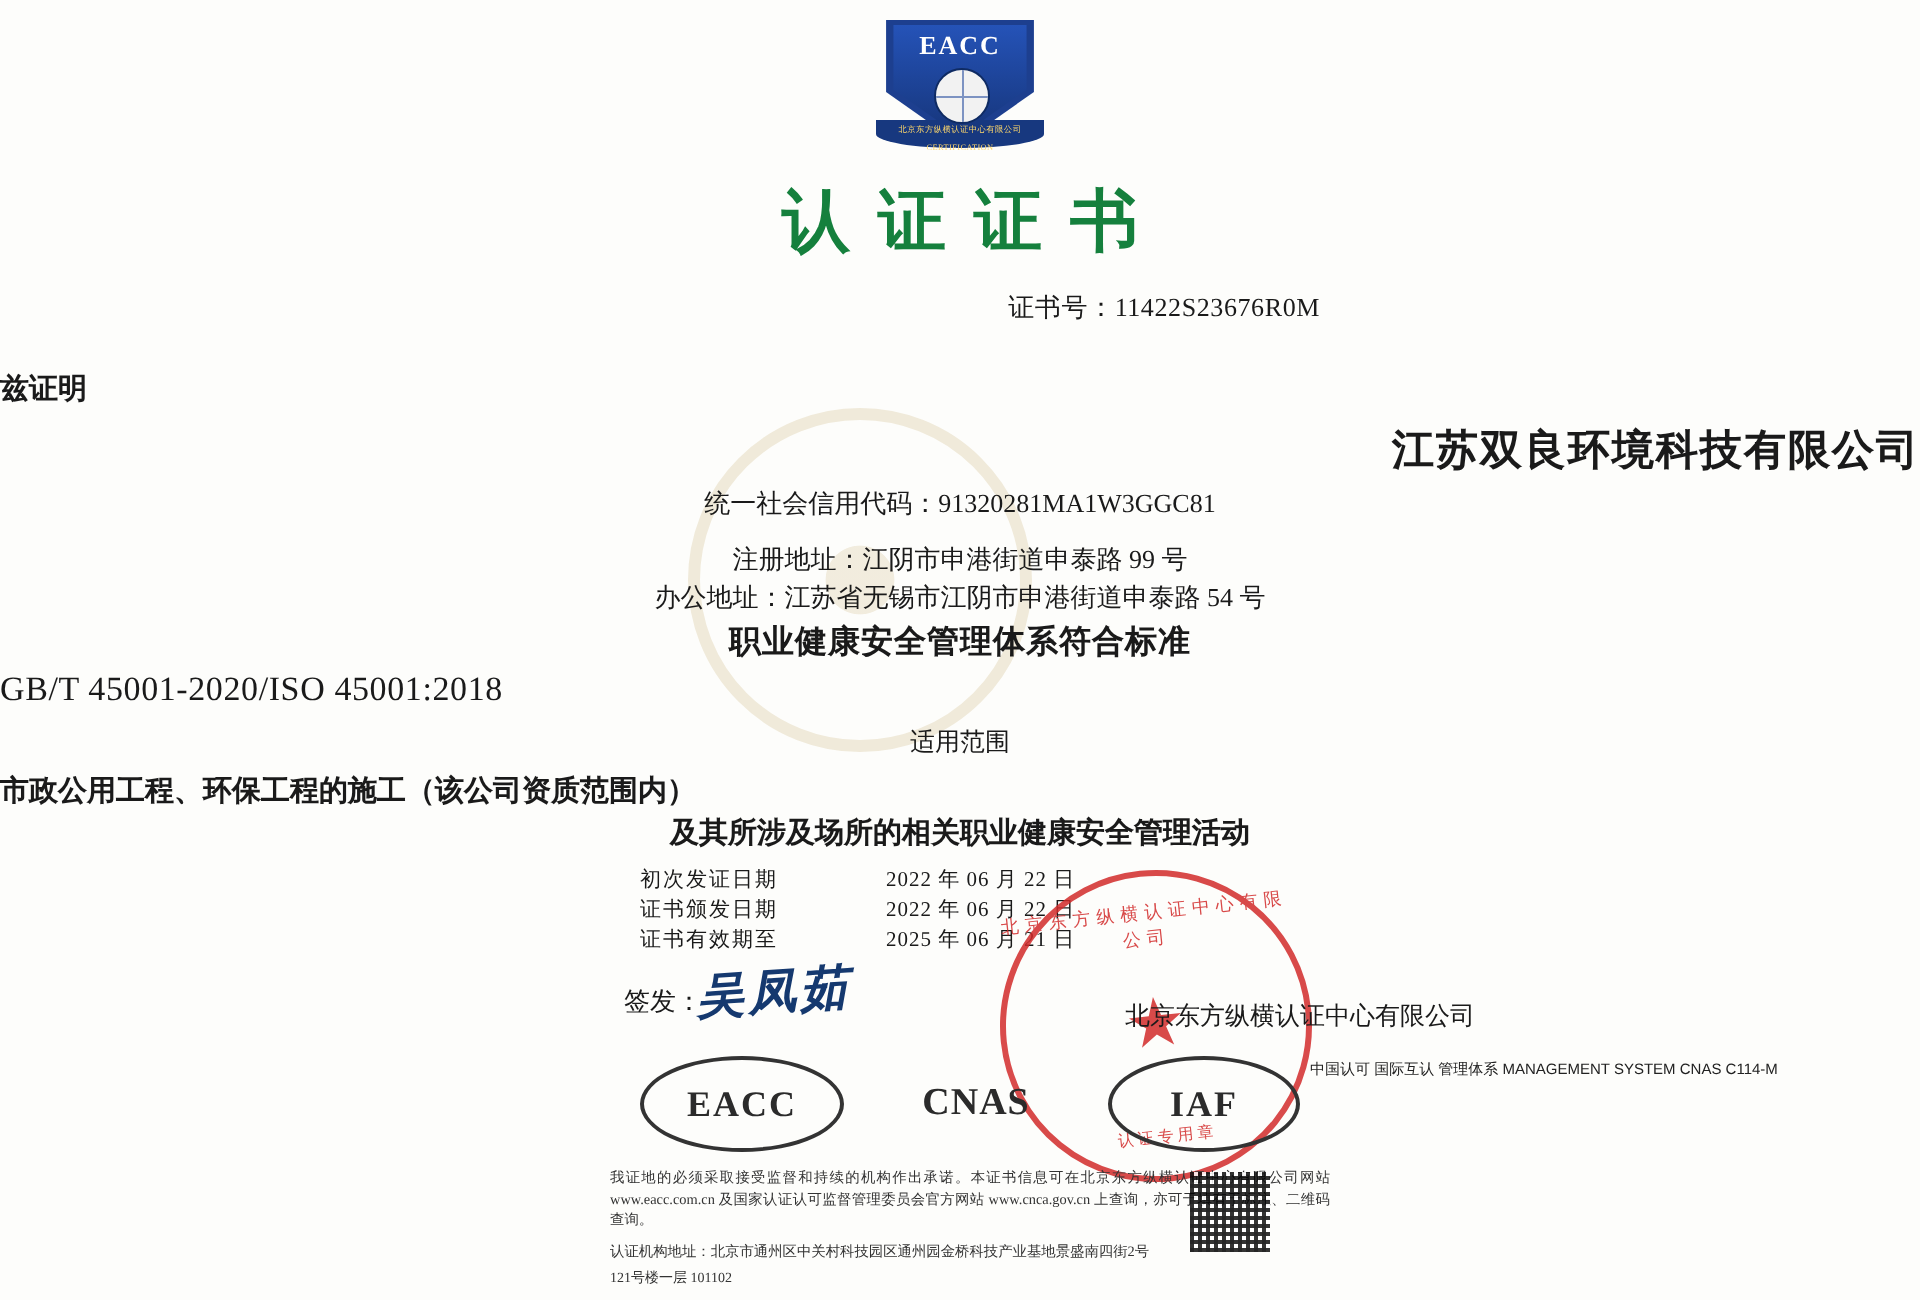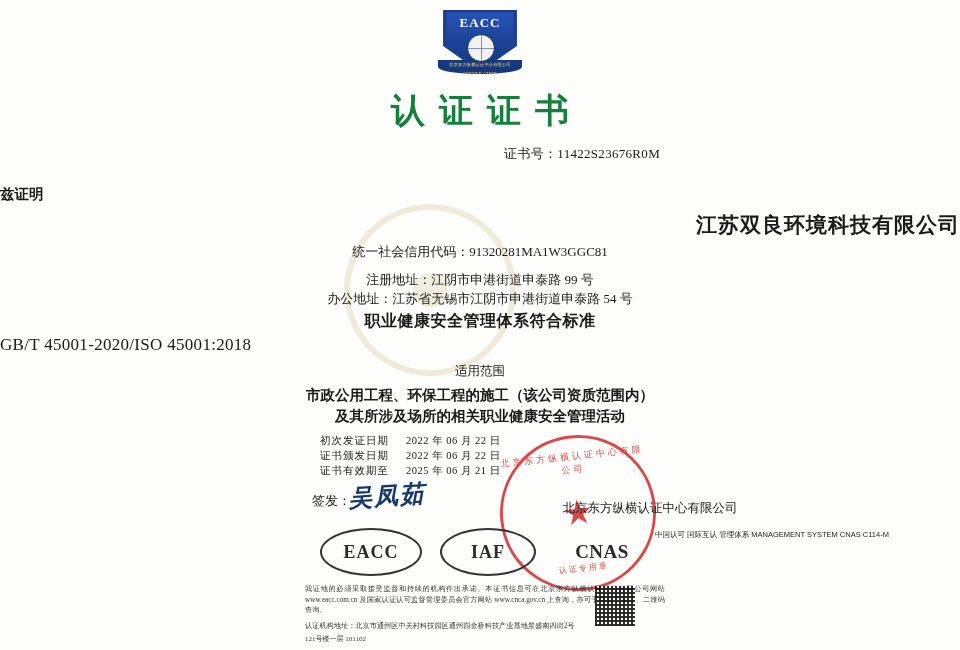--- a/index.html
+++ b/index.html
@@ -129,33 +129,33 @@
   .std-code{
     position:absolute;left:0;right:0;top:335px;
     text-align:left;font-size:17px;letter-spacing:.3px;
   }
   .scope-head{
     position:absolute;left:0;right:0;top:363px;
     text-align:center;font-size:12.5px;
   }
   .scope1{
     position:absolute;left:0;right:0;top:386px;
-    text-align:center;font-size:14.5px;font-weight:bold;
+    text-align:left;font-size:14.5px;font-weight:bold;
   }
   .scope2{
     position:absolute;left:0;right:0;top:407px;
     text-align:center;font-size:14.5px;font-weight:bold;
   }
 
   
   .dates{
     position:absolute;left:320px;top:433px;
     font-size:10.5px;line-height:15px;
   }
-  .dates .row{display:flex;}
+  .dates .row{display:flex;gap:37px;}
   .dates .lab{width:86px;letter-spacing:1px;}
   .dates .val{letter-spacing:.5px;}
 
   .sign-label{
     position:absolute;left:312px;top:492px;
     font-size:13px;
   }
   .signature{
     position:absolute;left:348px;top:480px;
     font-family:"DejaVu Serif", serif;
@@ -306,22 +306,22 @@
   <div class="seal">
     <div class="arc">北京东方纵横认证中心有限公司</div>
     <div class="star">★</div>
     <div class="arc2">认证专用章</div>
   </div>
 
   <div class="issuer">北京东方纵横认证中心有限公司</div>
 
   <div class="marks">
     <div class="mark eacc">EACC</div>
+    <div class="mark cnas">CNAS</div>
     <div class="mark iaf">IAF</div>
-    <div class="mark cnas">CNAS</div>
   </div>
   <div class="cnas-note">中国认可
 国际互认
 管理体系
 MANAGEMENT SYSTEM
 CNAS C114-M</div>
 
   <div class="footer">
     <p>我证地的必须采取接受监督和持续的机构作出承诺。本证书信息可在北京东方纵横认证中心有限公司网站 www.eacc.com.cn 及国家认证认可监督管理委员会官方网站 www.cnca.gov.cn 上查询，亦可于填有于标注、二维码查询。</p>
     <p>认证机构地址：北京市通州区中关村科技园区通州园金桥科技产业基地景盛南四街2号</p>

